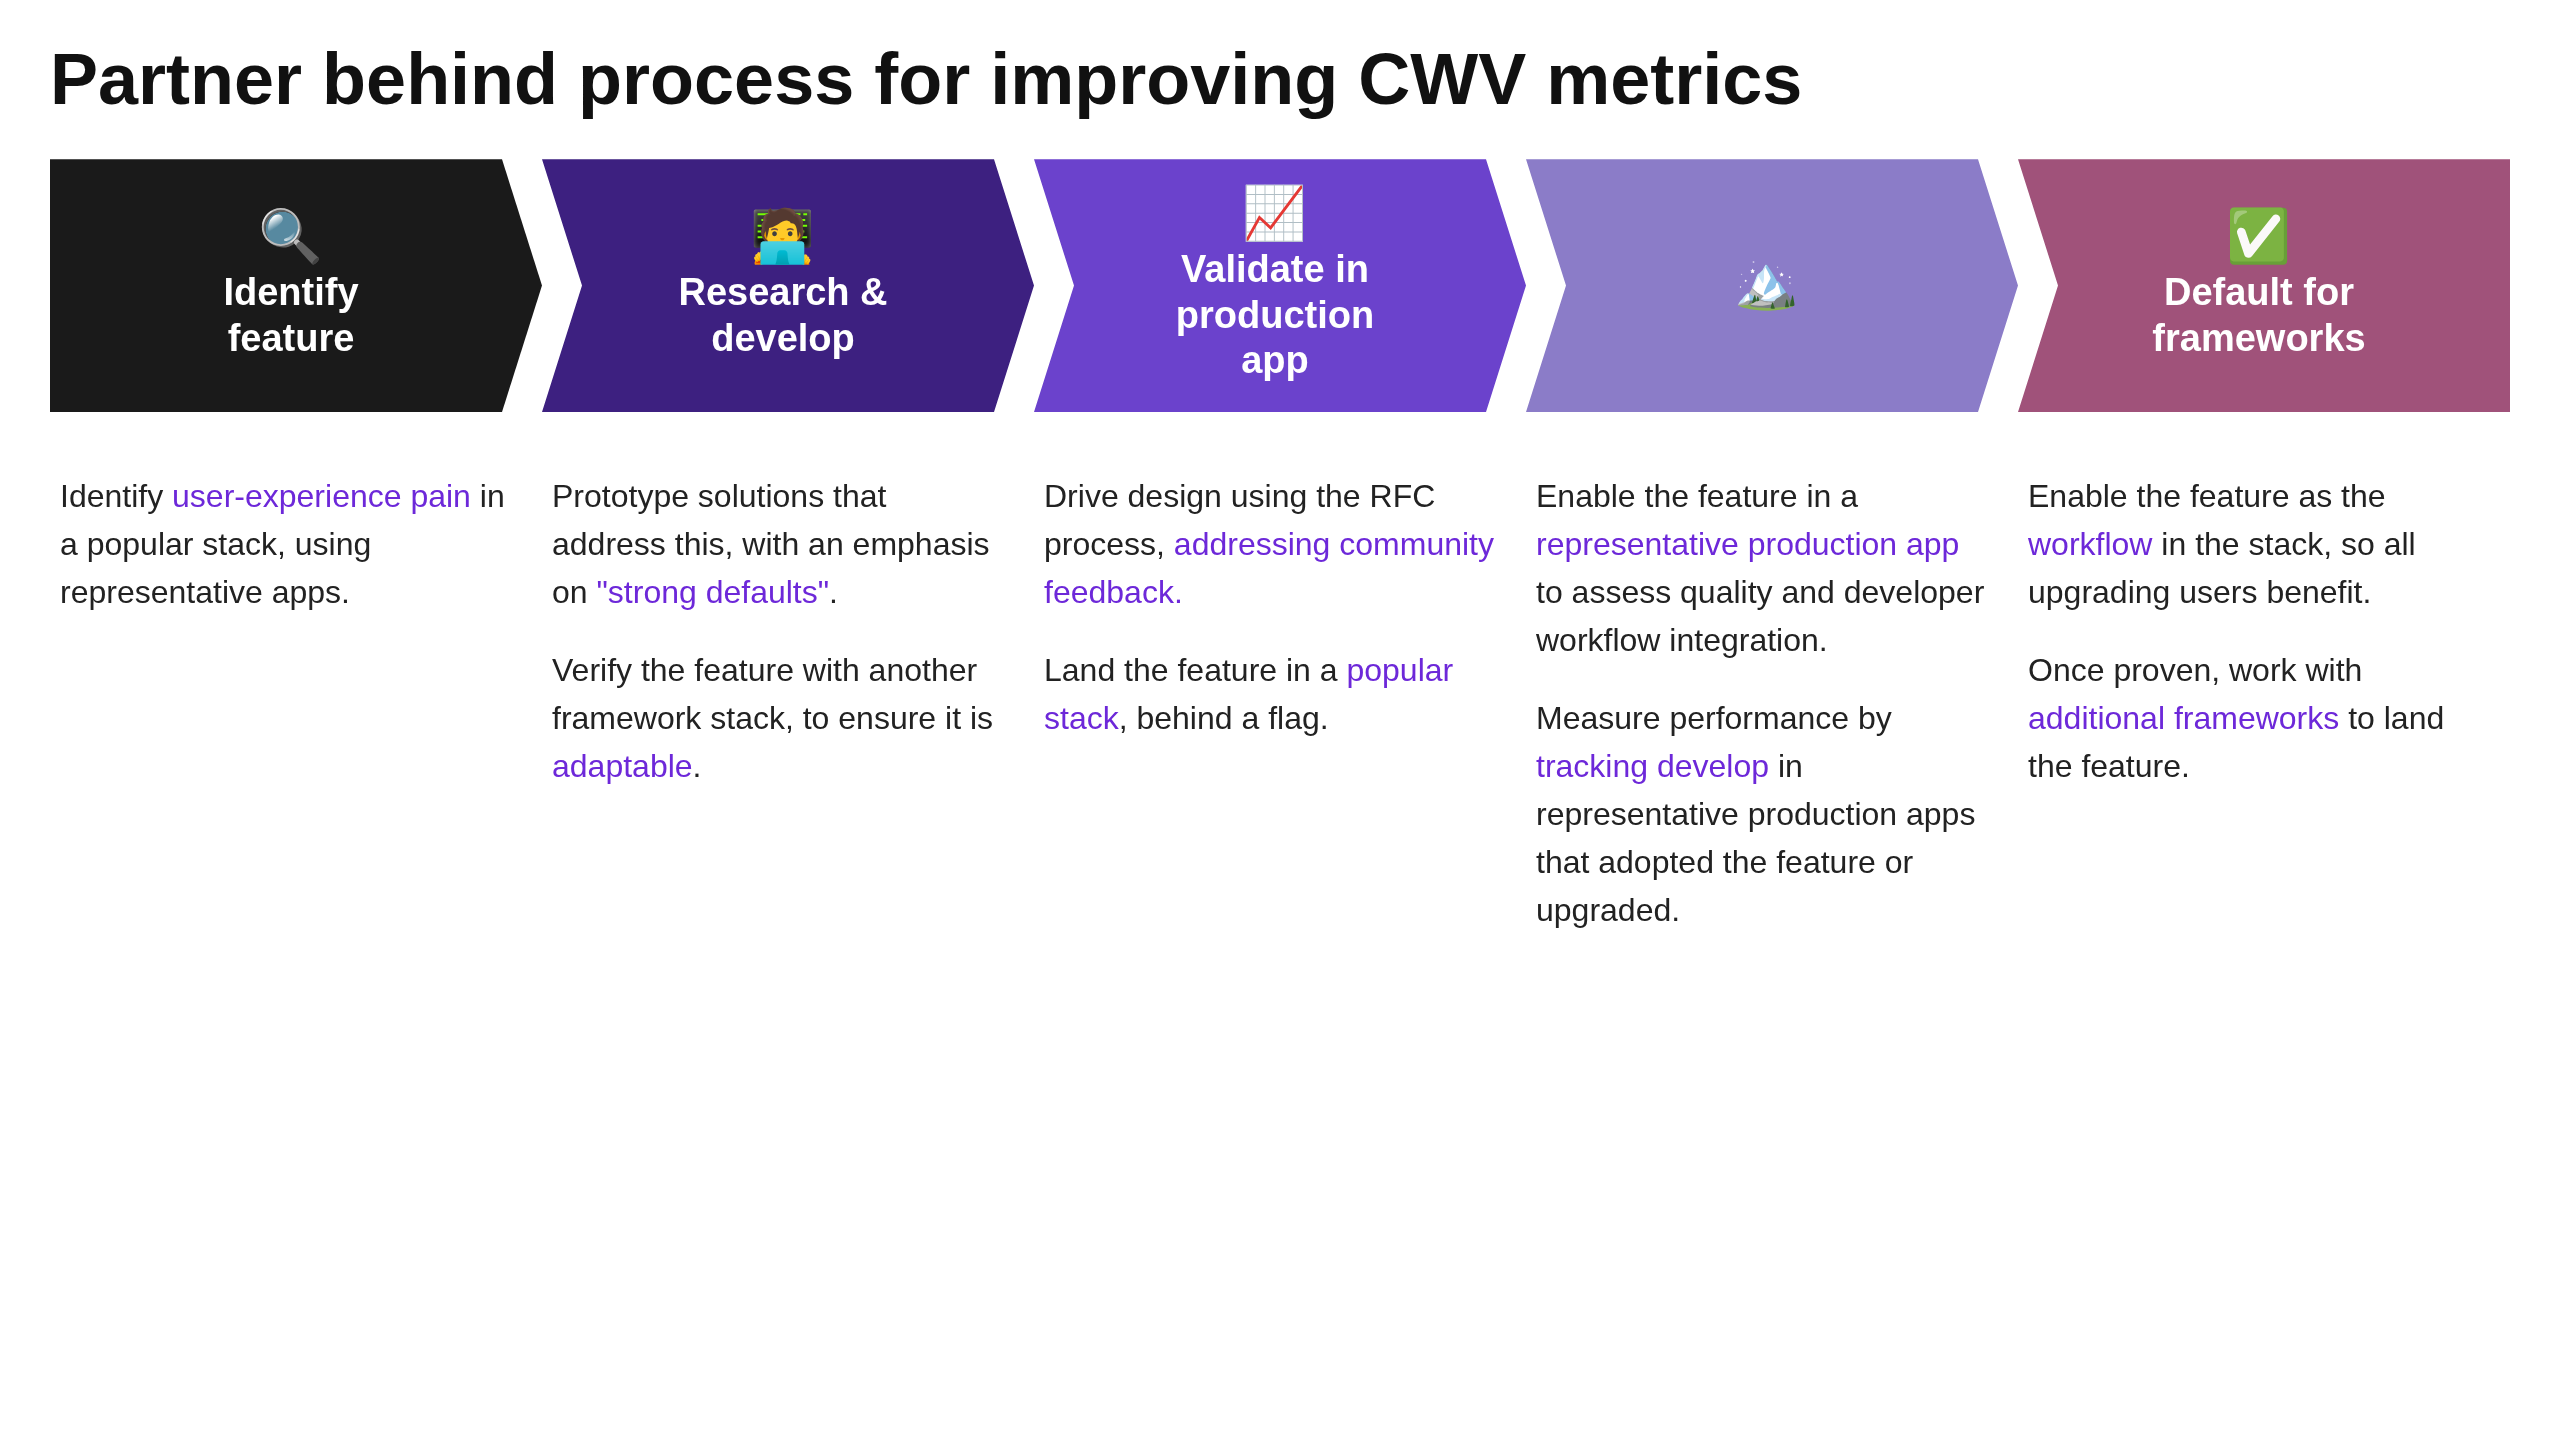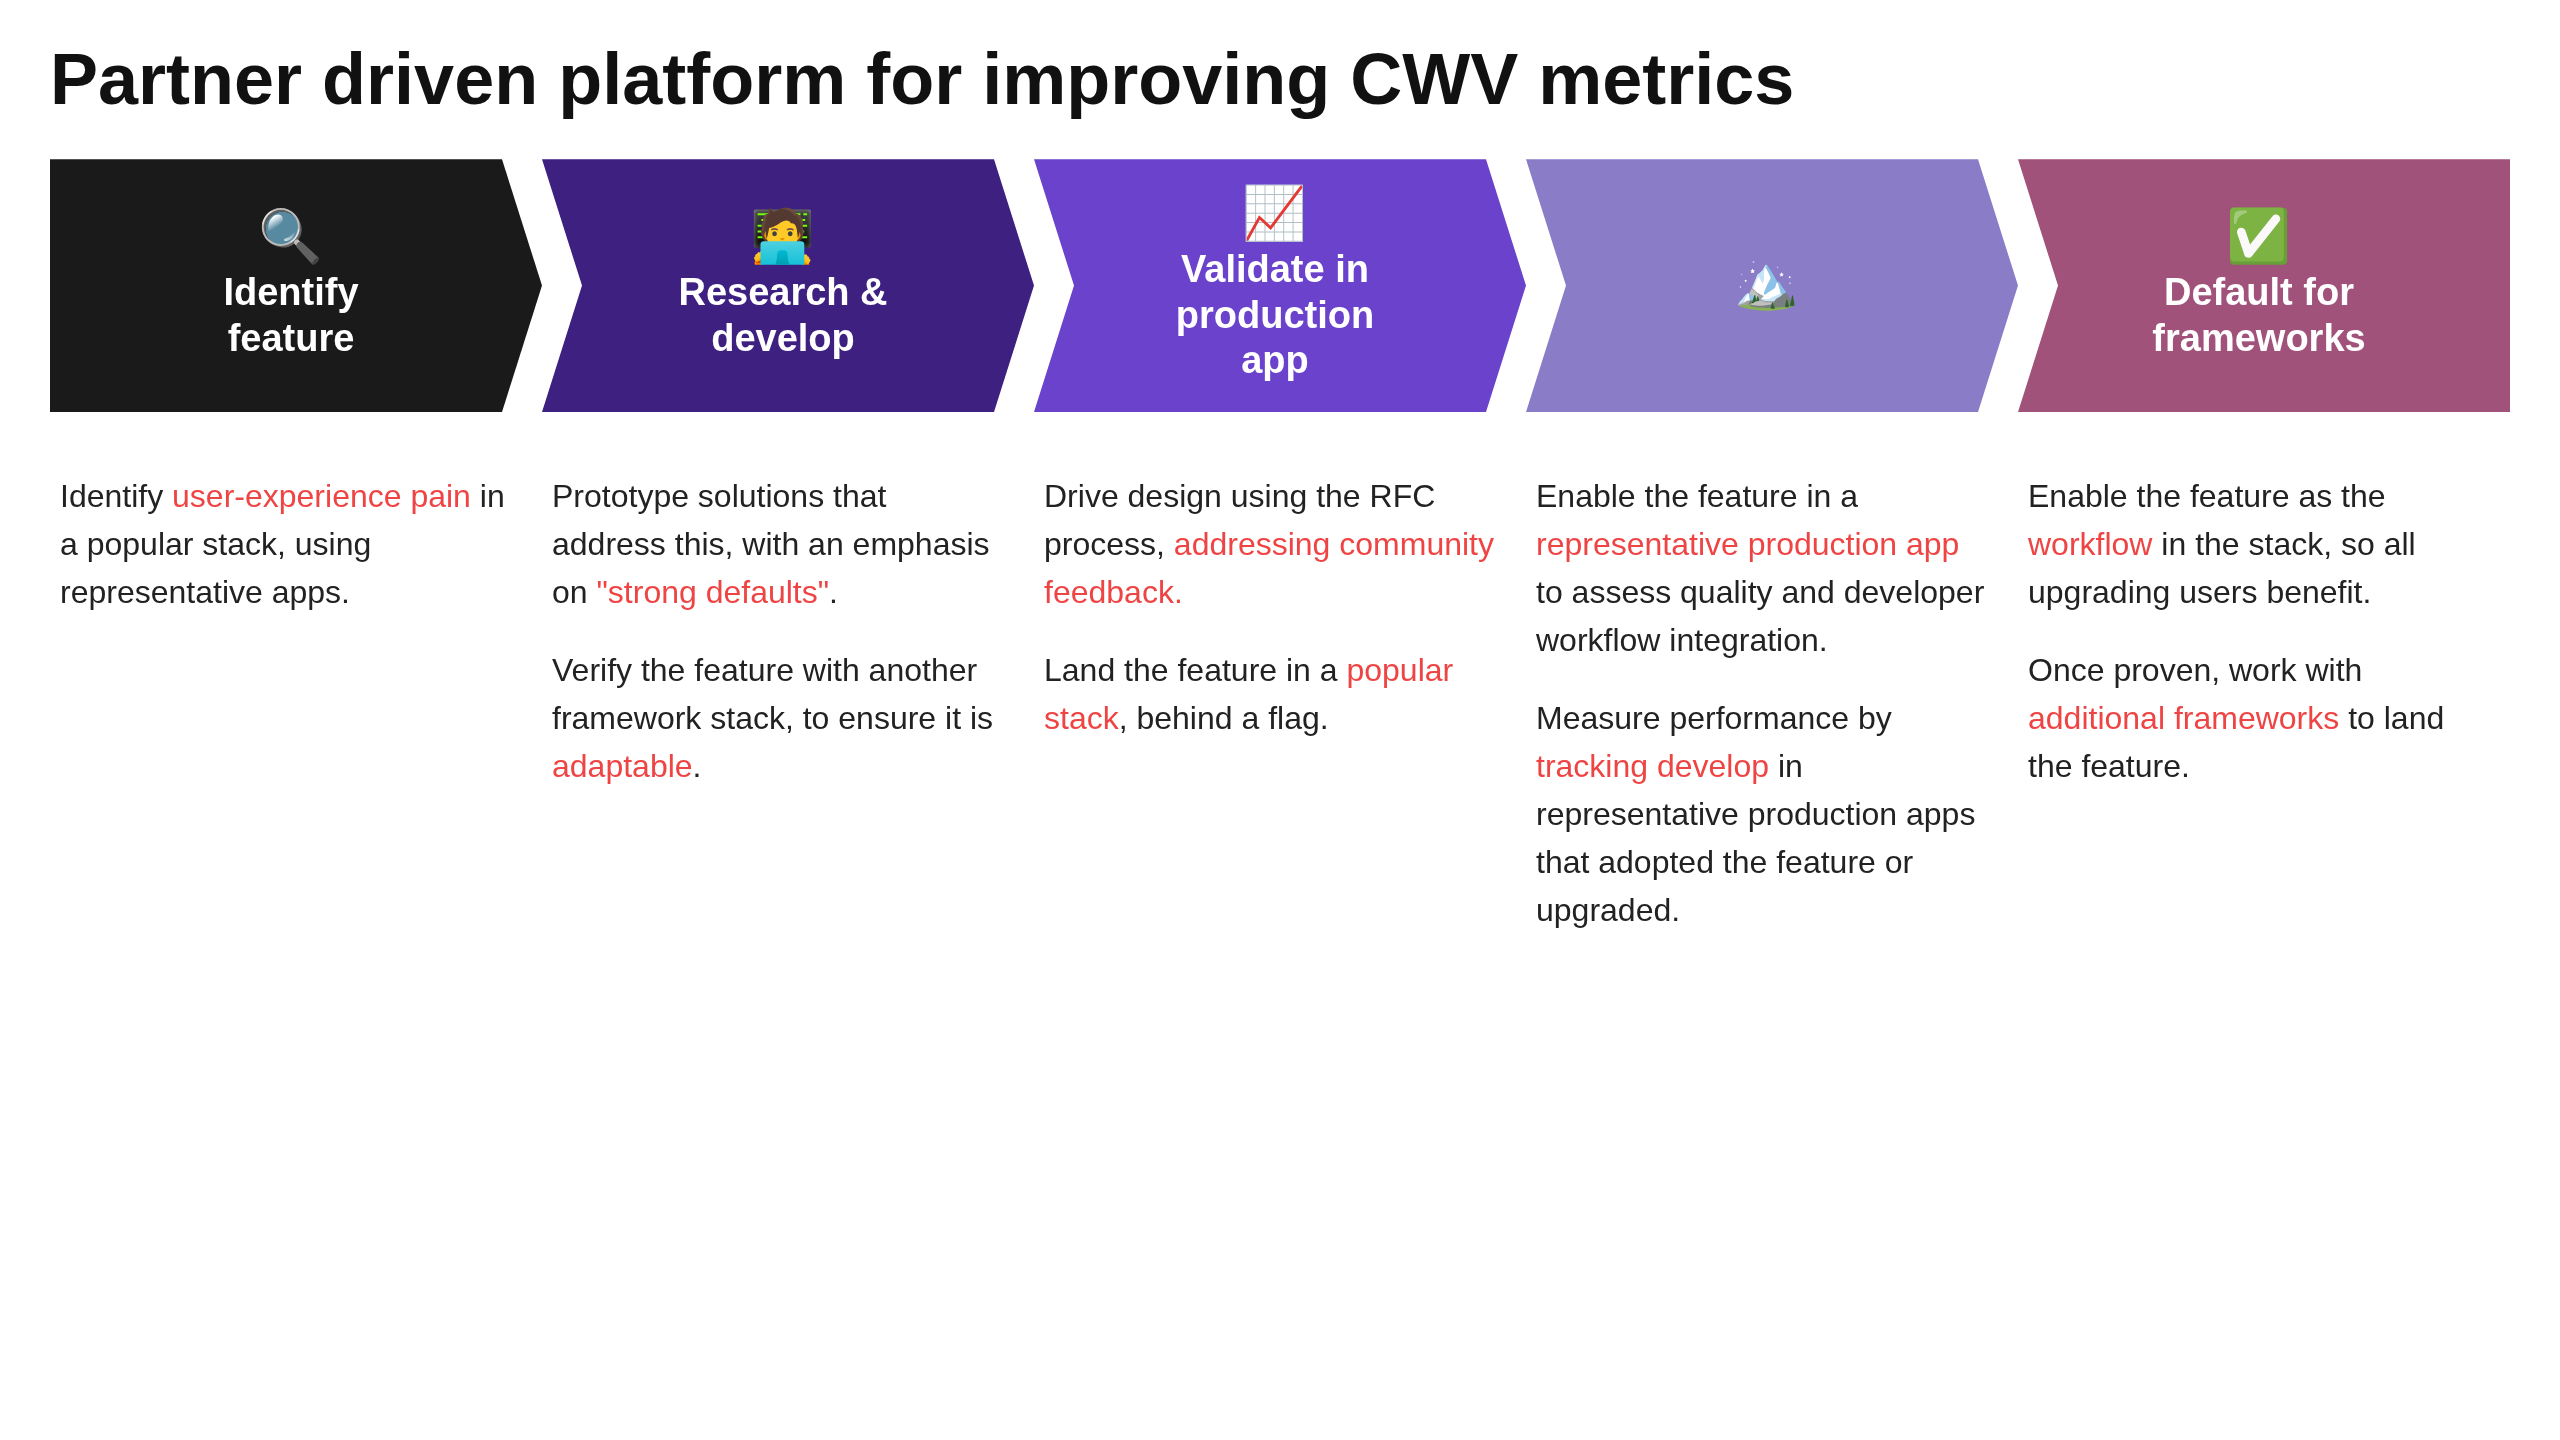--- a/index.html
+++ b/index.html
@@ -74,28 +74,28 @@
       line-height: 1.5;
       color: #222222;
     }
     .content-col p {
       margin-bottom: 30px;
     }
     .content-col p:last-child {
       margin-bottom: 0;
     }
     a.link-purple {
-      color: #ef4444;
+      color: #6d28d9;
       text-decoration: none;
     }
   </style>
 </head>
 <body>
 
-<h1>Partner driven platform for improving CWV metrics</h1>
+<h1>Partner behind process for improving CWV metrics</h1>
 
 <div class="arrows-row">
 
   <div class="arrow-item arrow-0">
     <span class="icon">🔍</span>
     <span class="arrow-title">Identify<br>feature</span>
   </div>
 
   <div class="arrow-item arrow-1">
     <span class="icon">🧑‍💻</span>

